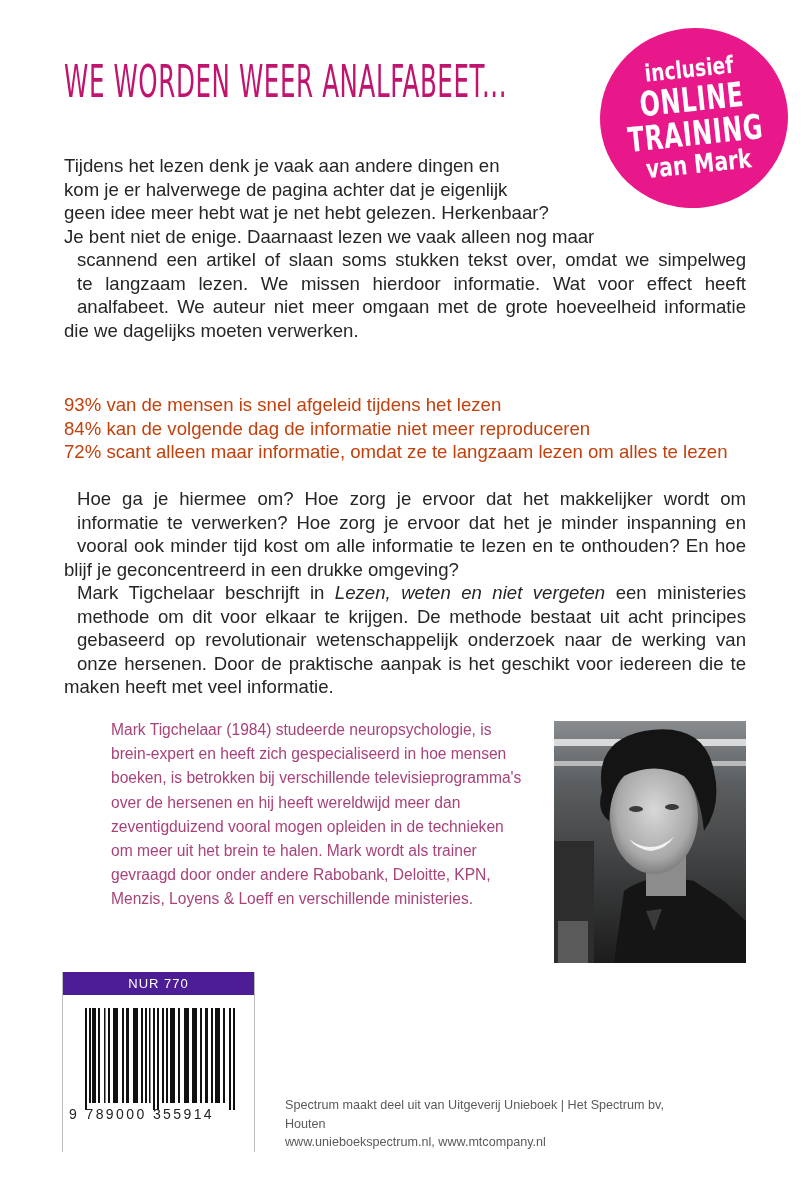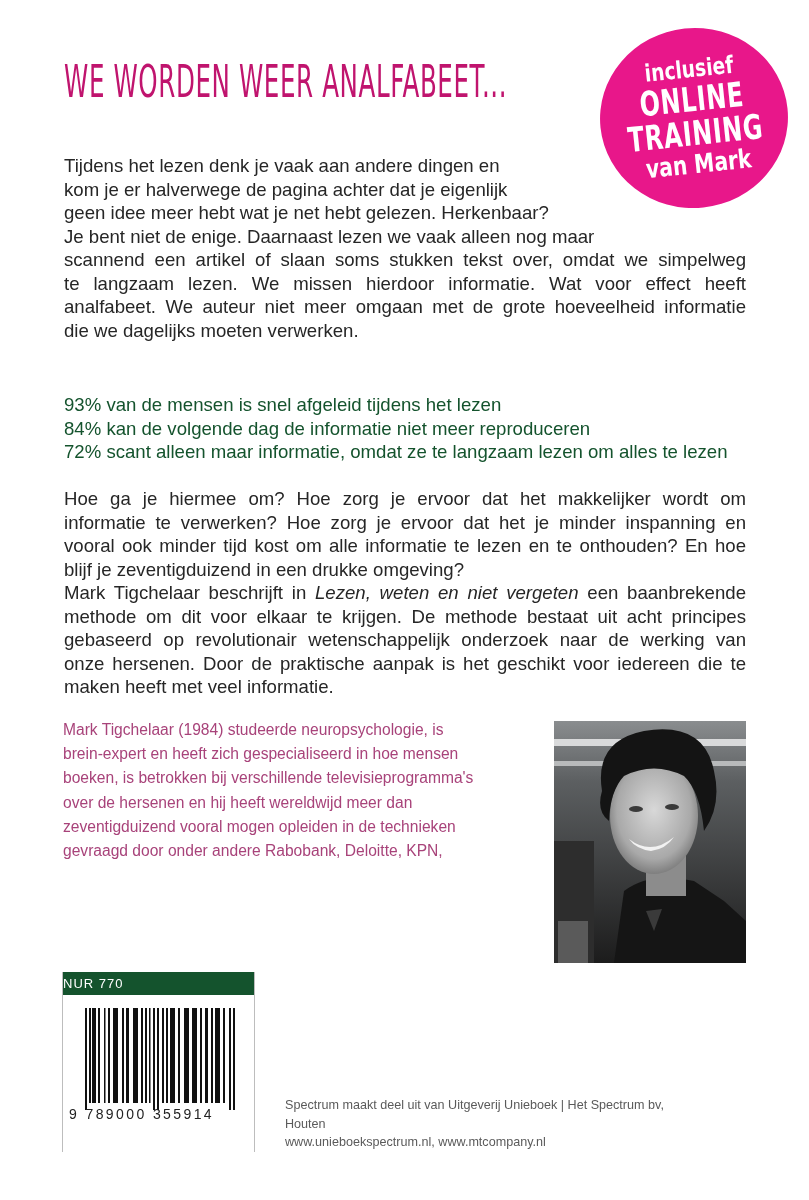--- a/index.html
+++ b/index.html
@@ -32,46 +32,46 @@
   .badge .l1 { font-size: 24px; font-weight: bold; transform: scaleX(0.78); line-height: 1.05; }
   .badge .l2 { font-size: 34px; font-weight: bold; transform: scaleX(0.7); line-height: 1.0; letter-spacing: 1px; }
   .badge .l3 { font-size: 34px; font-weight: bold; transform: scaleX(0.7); line-height: 1.0; letter-spacing: 1px; }
   .badge .l4 { font-size: 26px; font-weight: bold; transform: scaleX(0.78); line-height: 1.1; }
 
   .para {
     position: absolute; left: 64px; width: 682px;
     font-size: 18.6px; line-height: 23.5px; color: #262626;
   }
   .para .ln { display: block; white-space: nowrap; }
-  .para .ln.j { text-align: justify; text-align-last: justify; white-space: normal; }
+  .para .ln.j { text-align: justify; text-align-last: justify; white-space: normal; margin-left: 13px; }
 
   .p1 { top: 154px; }
-  .stats { position: absolute; left: 64px; top: 393px; width: 700px; font-size: 18.6px; line-height: 23.5px; color: #14532d; }
+  .stats { position: absolute; left: 64px; top: 393px; width: 700px; font-size: 18.6px; line-height: 23.5px; color: #c2410c; }
   .stats .ln { display: block; white-space: nowrap; }
   .p2 { top: 487px; }
   .p2 i { font-style: italic; }
 
   .bio {
     position: absolute; left: 63px; top: 718px; width: 470px;
     font-size: 15.6px; line-height: 24.2px; color: #a8437a;
   }
-  .bio .ln { display: block; white-space: nowrap; }
+  .bio .ln { display: block; white-space: nowrap; margin-left: 48px; }
 
   .photo {
     position: absolute; left: 554px; top: 721px; width: 192px; height: 242px;
     background: #2a2a2a; overflow: hidden;
   }
 
   .barcode-box {
     position: absolute; left: 62px; top: 972px; width: 193px; height: 180px;
     border-left: 1px solid #bdbdbd; border-right: 1px solid #bdbdbd;
   }
   .nur {
-    height: 23px; background: #14532d; color: #ffffff;
-    font-size: 13px; letter-spacing: 1px; text-align: left; line-height: 23px;
+    height: 23px; background: #4c1d95; color: #ffffff;
+    font-size: 13px; letter-spacing: 1px; text-align: center; line-height: 23px;
   }
   .bars { position: absolute; left: 10px; top: 36px; width: 175px; height: 102px; }
   .isbn {
     position: absolute; left: 6px; top: 134px; font-size: 14px; letter-spacing: 2.4px;
     color: #222; font-family: Liberation Sans, sans-serif; background: transparent;
   }
 
   .publisher {
     position: absolute; right: 64px; top: 1096px; width: 460px; text-align: left;
     font-size: 12.6px; line-height: 18.5px; color: #5a5a5a;
@@ -106,35 +106,37 @@
   <div class="stats">
     <span class="ln">93% van de mensen is snel afgeleid tijdens het lezen</span>
     <span class="ln">84% kan de volgende dag de informatie niet meer reproduceren</span>
     <span class="ln">72% scant alleen maar informatie, omdat ze te langzaam lezen om alles te lezen</span>
   </div>
 
   <div class="para p2">
     <span class="ln j">Hoe ga je hiermee om? Hoe zorg je ervoor dat het makkelijker wordt om</span>
     <span class="ln j">informatie te verwerken? Hoe zorg je ervoor dat het je minder inspanning en</span>
     <span class="ln j">vooral ook minder tijd kost om alle informatie te lezen en te onthouden? En hoe</span>
-    <span class="ln">blijf je zeventigduizend in een drukke omgeving?</span>
-    <span class="ln j"><span>Mark Tigchelaar beschrijft in </span><i>Lezen, weten en niet vergeten</i><span> een baanbrekende</span></span>
+    <span class="ln">blijf je geconcentreerd in een drukke omgeving?</span>
+    <span class="ln j"><span>Mark Tigchelaar beschrijft in </span><i>Lezen, weten en niet vergeten</i><span> een ministeries</span></span>
     <span class="ln j">methode om dit voor elkaar te krijgen. De methode bestaat uit acht principes</span>
     <span class="ln j">gebaseerd op revolutionair wetenschappelijk onderzoek naar de werking van</span>
     <span class="ln j">onze hersenen. Door de praktische aanpak is het geschikt voor iedereen die te</span>
     <span class="ln">maken heeft met veel informatie.</span>
   </div>
 
   <div class="bio">
     <span class="ln">Mark Tigchelaar (1984) studeerde neuropsychologie, is</span>
     <span class="ln">brein-expert en heeft zich gespecialiseerd in hoe mensen</span>
     <span class="ln">boeken, is betrokken bij verschillende televisieprogramma's</span>
     <span class="ln">over de hersenen en hij heeft wereldwijd meer dan</span>
     <span class="ln">zeventigduizend vooral mogen opleiden in de technieken</span>
+    <span class="ln">om meer uit het brein te halen. Mark wordt als trainer</span>
     <span class="ln">gevraagd door onder andere Rabobank, Deloitte, KPN,</span>
+    <span class="ln">Menzis, Loyens &amp; Loeff en verschillende ministeries.</span>
   </div>
 
   <div class="photo" title="Portrait photo of Mark Tigchelaar">
     <svg width="192" height="242" viewBox="0 0 192 242">
       <defs>
         <linearGradient id="bg" x1="0" y1="0" x2="0" y2="1">
           <stop offset="0" stop-color="#8a8d8f"></stop>
           <stop offset="0.25" stop-color="#5c5f61"></stop>
           <stop offset="1" stop-color="#1c1c1c"></stop>
         </linearGradient>

